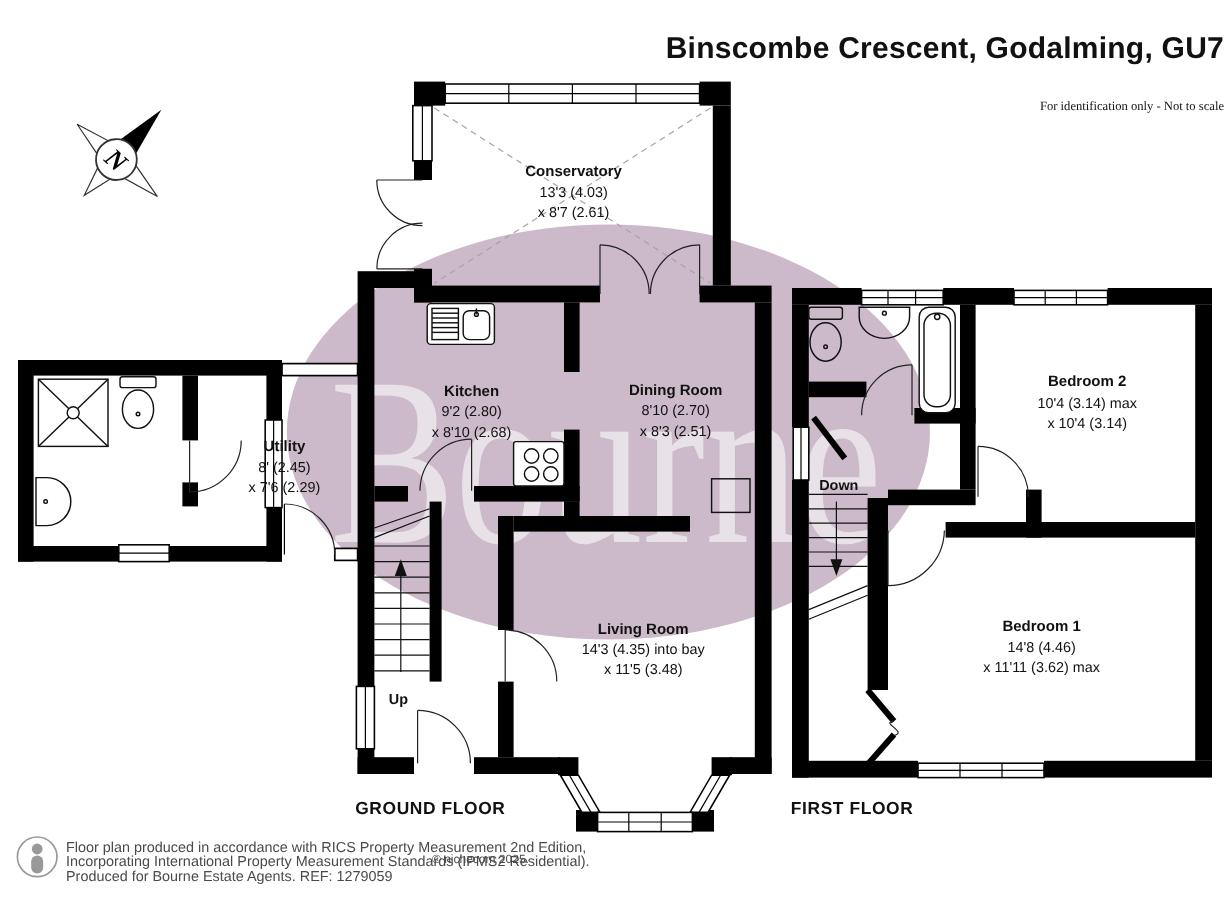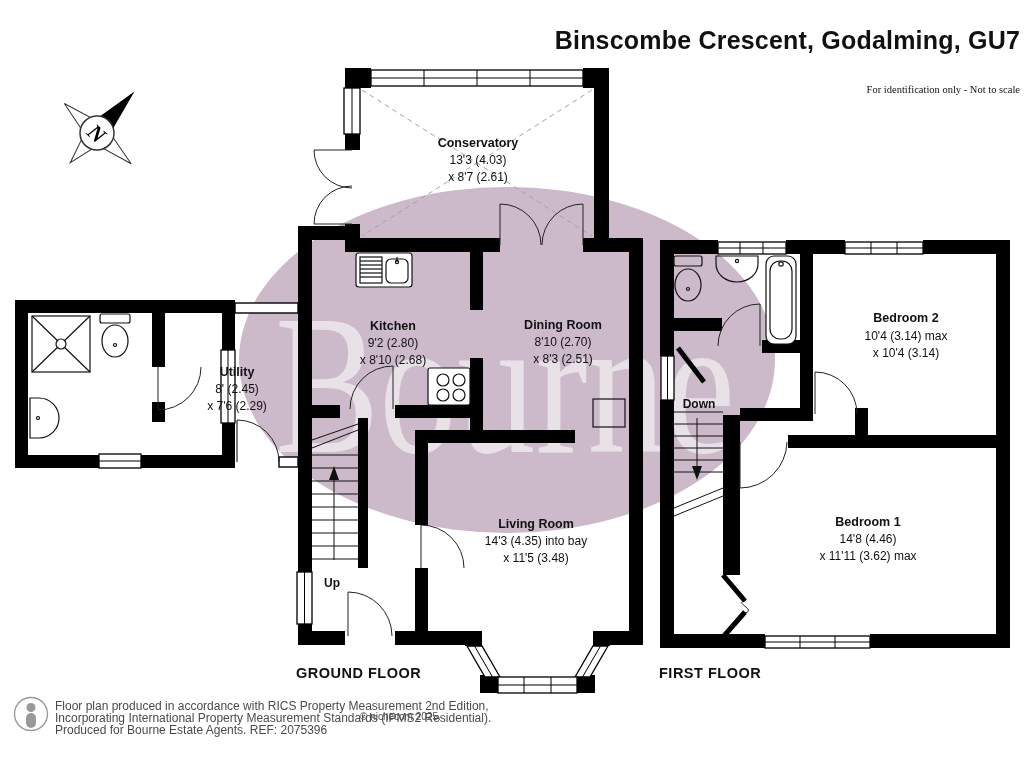--- a/index.html
+++ b/index.html
@@ -335,16 +335,16 @@
 
     <g transform="translate(14,697)">
       <circle cx="17" cy="17" r="16.5" fill="none" stroke="#999" stroke-width="1.4"></circle>
       <circle cx="17" cy="10.5" r="4.5" fill="#999"></circle>
       <rect x="12" y="16" width="10" height="15" rx="5" fill="#999"></rect>
     </g>
   </svg>
 
   <div class="ftr" style="top:699px">Floor plan produced in accordance with RICS Property Measurement 2nd Edition,</div>
   <div class="ftr" style="top:711px">Incorporating International Property Measurement Standards (IPMS2 Residential).</div>
-  <div class="ftr" style="top:723px">Produced for Bourne Estate Agents.   REF:  2075396</div>
+  <div class="ftr" style="top:723px">Produced for Bourne Estate Agents.   REF:  1279059</div>
   <div class="ftr-c" style="top:711px">© nichecom 2025.</div>
 
 </div>
 
 </body></html>

